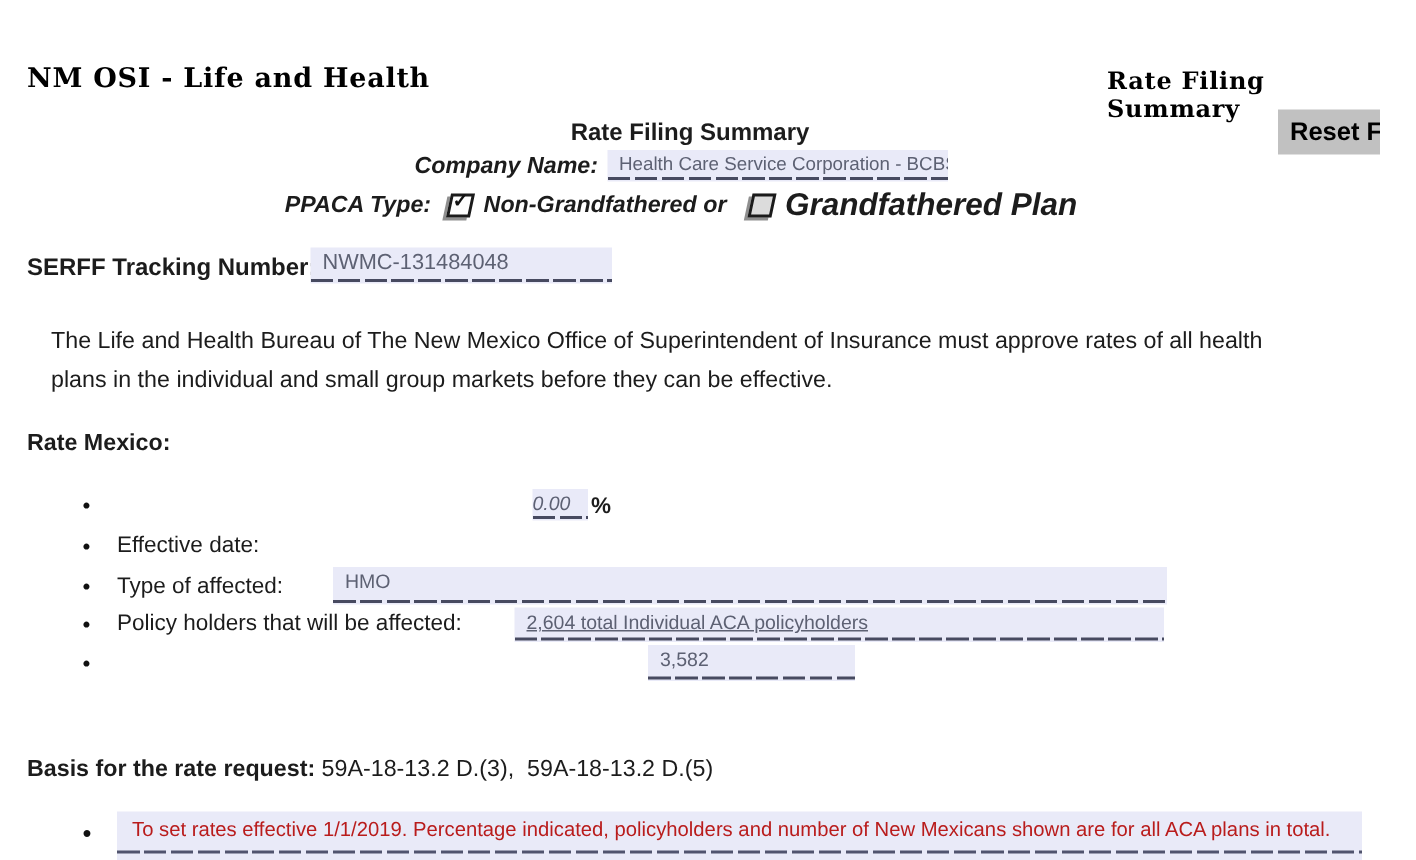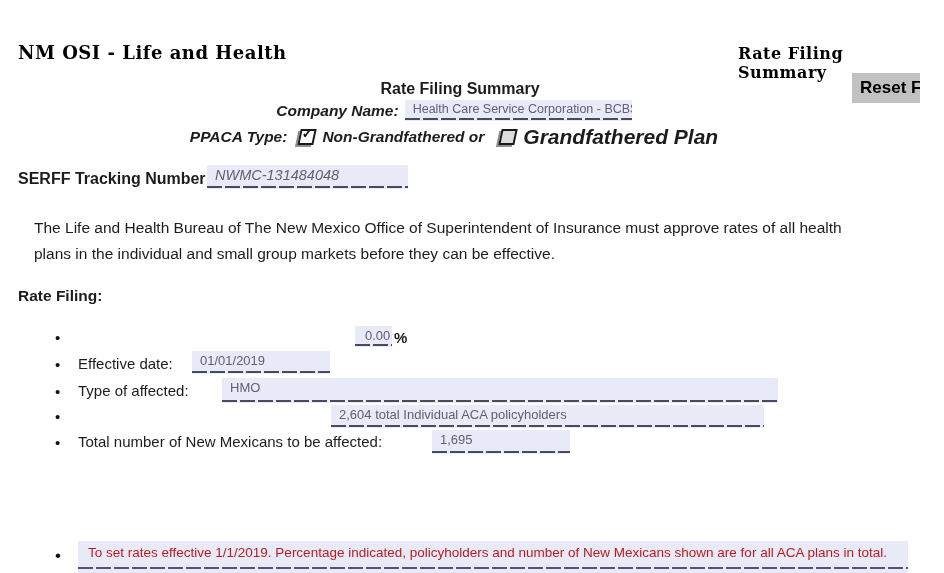--- a/index.html
+++ b/index.html
@@ -76,44 +76,44 @@
     <span class="bi" style="font-size:15.5px;">PPACA Type:</span>
     <span class="cb checked">
         <span class="check">✓</span>
       </span>
     <span class="bi" style="font-size:15.5px;">Non-Grandfathered or</span>
     <span class="cb unchecked" style="margin-left:16px;"></span>
     <span class="bi" style="font-size:21px;">Grandfathered Plan</span>
   </div>
 
   <div class="abs b" style="left:18px; top:132px; font-size:16px;">SERFF Tracking Number:</div>
-  <div class="field" style="left:207px; top:127px; width:201px; height:24px; font-size:14.5px;font-style:italic;">NWMC-131484048</div>
+  <div class="field" style="left:207px; top:127px; width:201px; height:24px; font-size:14.5px;">NWMC-131484048</div>
 
   <div class="abs" style="left:34px; top:177px; width:845px; font-size:15.5px; line-height:26px;">The Life and Health Bureau of The New Mexico Office of Superintendent of Insurance must approve rates of all health plans in the individual and small group markets before they can be effective.</div>
 
-  <div class="abs b" style="left:18px; top:249px; font-size:15.5px;">Rate Filing:</div>
+  <div class="abs b" style="left:18px; top:249px; font-size:15.5px;">Rate Mexico:</div>
 
   <span class="dot" style="left:55px; top:291px;">•</span>
-  <div class="field" style="left:355px; top:288px; width:37px; height:21px; padding-left:10px;">0.00</div>
+  <div class="field" style="left:355px; top:288px; width:37px; height:21px; padding-left:0;font-style:italic;">0.00</div>
   <span class="abs b" style="left:394px; top:291px; font-size:15px;">%</span>
 
   <span class="dot" style="left:55px; top:318px;">•</span>
   <span class="abs" style="left:78px; top:317px; font-size:15px;">Effective date:</span>
-  <div class="field" style="left:192px; top:313px; width:138px; height:23px;">01/01/2019</div>
 
   <span class="dot" style="left:55px; top:345px;">•</span>
   <span class="abs" style="left:78px; top:344px; font-size:15px;">Type of affected:</span>
   <div class="field" style="left:222px; top:340px; width:556px; height:25px;">HMO</div>
 
   <span class="dot" style="left:55px; top:370px;">•</span>
-  <div class="field" style="left:331px; top:367px; width:433px; height:23px;">2,604 total Individual ACA policyholders</div>
+  <span class="abs" style="left:78px; top:369px; font-size:15px;">Policy holders that will be affected:</span>
+  <div class="field" style="left:343px; top:367px; width:433px; height:23px;text-decoration:underline;">2,604 total Individual ACA policyholders</div>
 
   <span class="dot" style="left:55px; top:396px;">•</span>
-  <span class="abs" style="left:78px; top:395px; font-size:15px;">Total number of New Mexicans to be affected:</span>
-  <div class="field" style="left:432px; top:392px; width:138px; height:24px;">1,695</div>
+  <div class="field" style="left:432px; top:392px; width:138px; height:24px;">3,582</div>
 
+  <span class="abs" style="left:18px; top:466px; font-size:15.5px;"><span class="b">Basis for the rate request:</span><span class="pre"> 59A-18-13.2 D.(3),  59A-18-13.2 D.(5)</span></span>
 
   <span class="dot" style="left:55px; top:508px; font-size:17px;">•</span>
   <div class="field field--note" style="left:78px; top:503px; width:830px; height:43px; font-size:13.5px; color:#b91c1c; padding:4px 10px 0;">To set rates effective 1/1/2019. Percentage indicated, policyholders and number of New Mexicans shown are for all ACA plans in total.</div>
   <div class="uline" style="left:78px; top:529px; width:830px; background:repeating-linear-gradient(90deg,#51546e 0 15px, rgba(0,0,0,0) 15px 18px);"></div>
   <div class="uline" style="left:78px; top:551px; width:830px;"></div>
 
 </div>
 
 </body></html>

